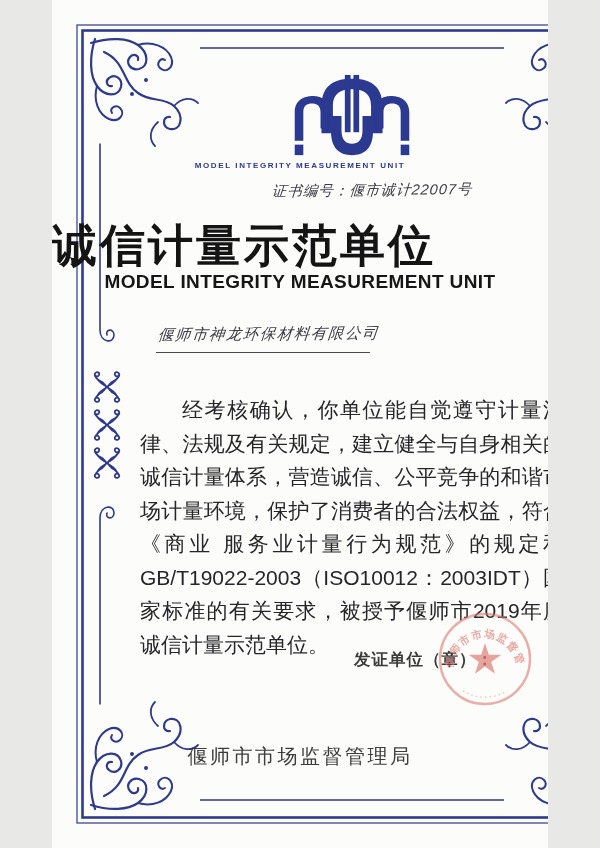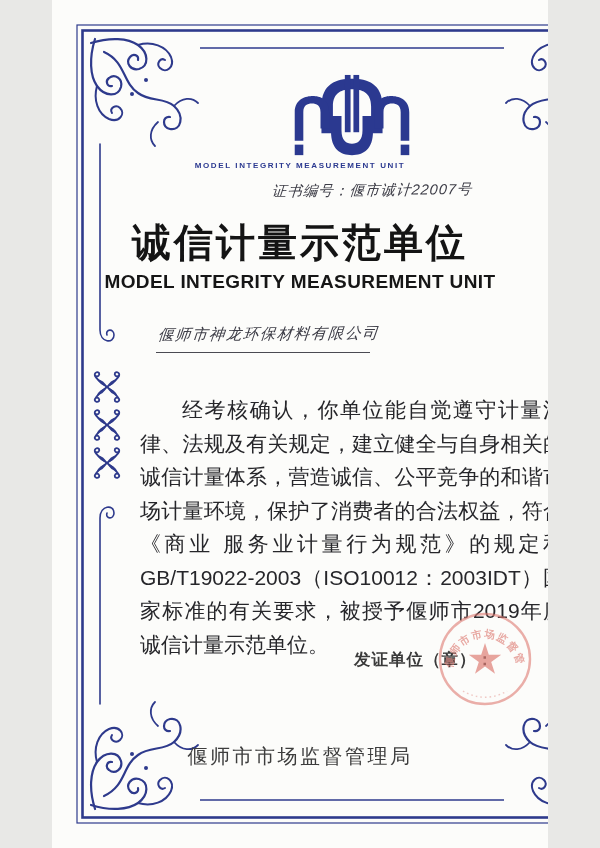--- a/index.html
+++ b/index.html
@@ -20,23 +20,23 @@
   .logo path,.logo rect{fill:var(--logo-blue);}
   .logo-caption{
     position:absolute;left:0;right:0;top:161px;text-align:center;
     font-size:8px;font-weight:bold;letter-spacing:1.6px;color:var(--logo-blue);
   }
   .cert-no{
     position:absolute;right:76px;top:181px;font-size:14.5px;color:#3c3c46;
     font-style:italic;transform:skewX(-5deg) rotate(-0.6deg);letter-spacing:1px;white-space:nowrap;
   }
   .title-zh{
-    position:absolute;left:0;right:0;top:216px;text-align:center;
+    position:absolute;left:0;right:0;top:216px;
     font-family:"Liberation Serif","DejaVu Serif",serif;font-weight:bold;
-    font-size:39px;letter-spacing:3px;color:#141414;white-space:nowrap;
+    font-size:45px;letter-spacing:3px;color:#141414;white-space:nowrap;
   }
   .title-en{
     position:absolute;left:0;right:0;top:271px;text-align:center;
     font-weight:bold;font-size:19px;letter-spacing:0.4px;color:#161616;white-space:nowrap;
   }
   .recipient{
     position:absolute;left:106px;top:324px;width:215px;
     font-size:15.5px;color:#3c3c46;font-style:italic;
     transform:skewX(-6deg) rotate(-0.5deg);letter-spacing:1.5px;white-space:nowrap;
   }

